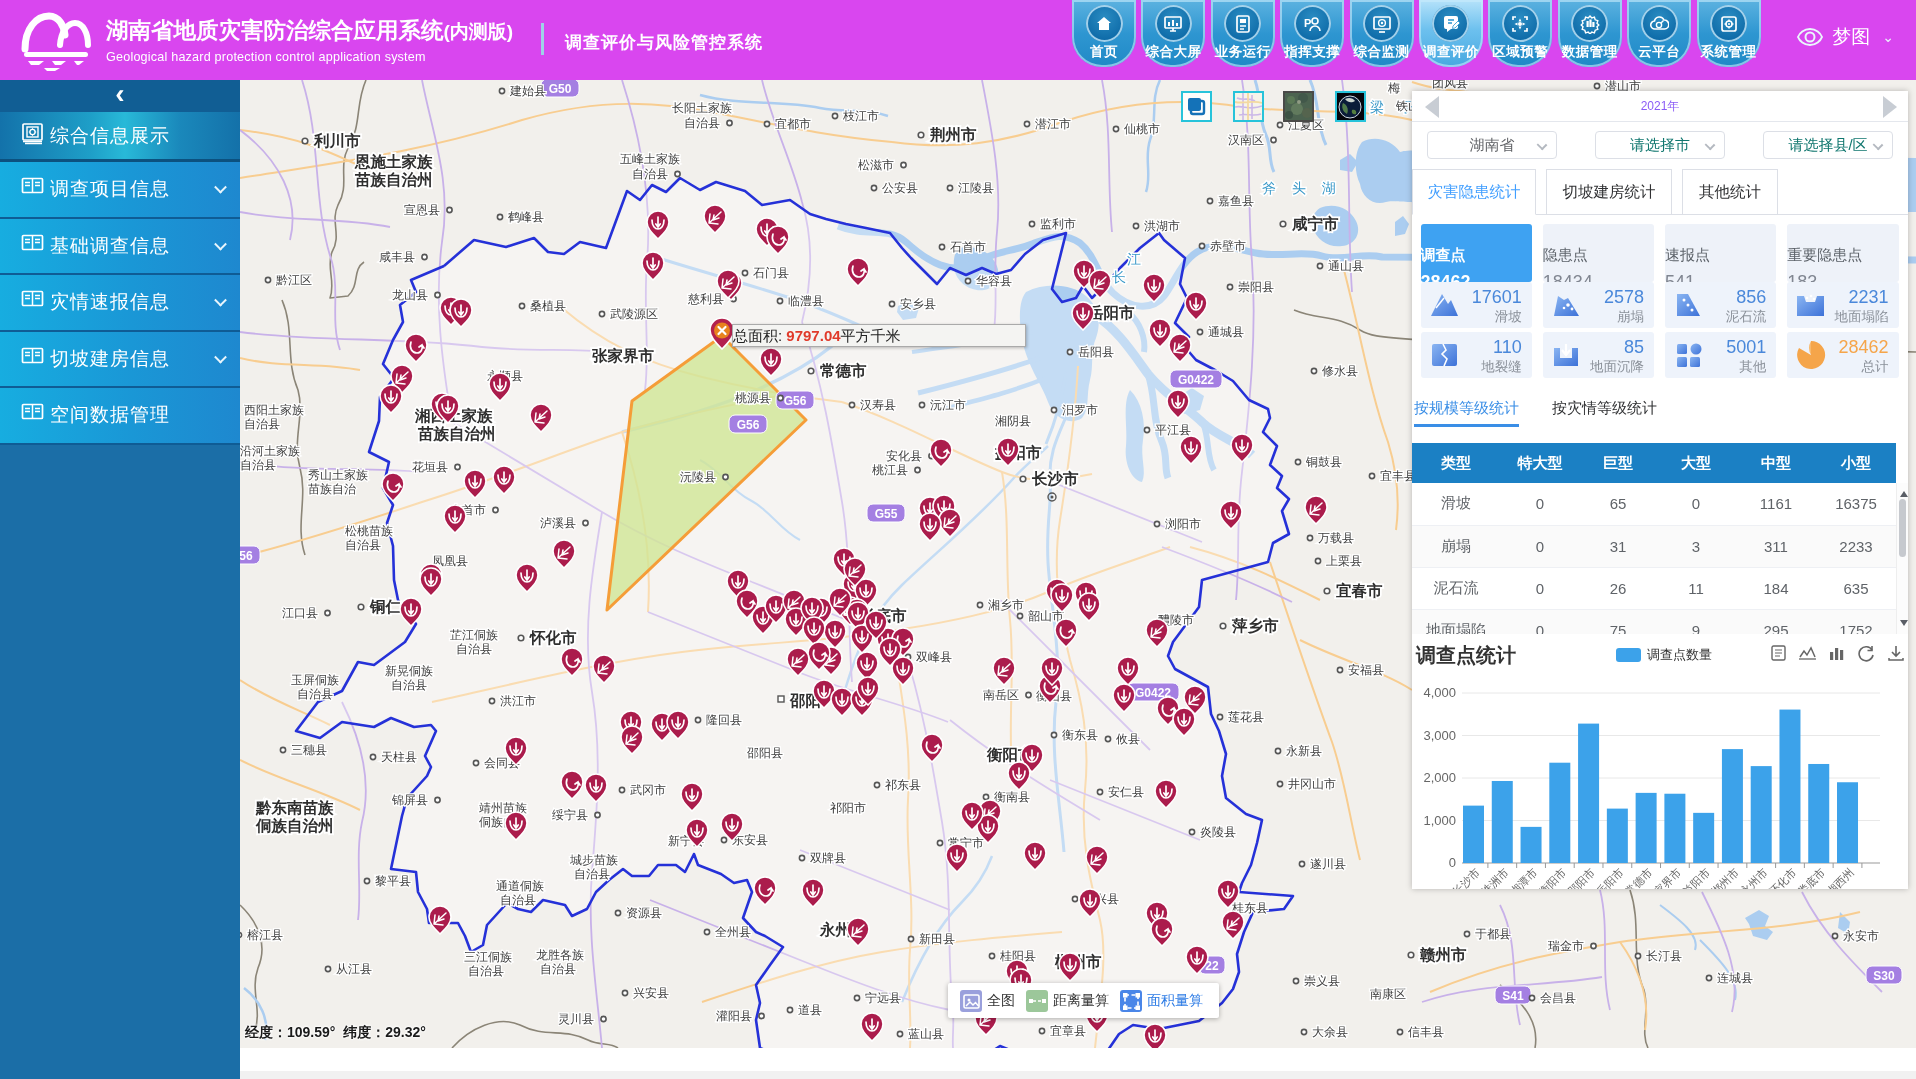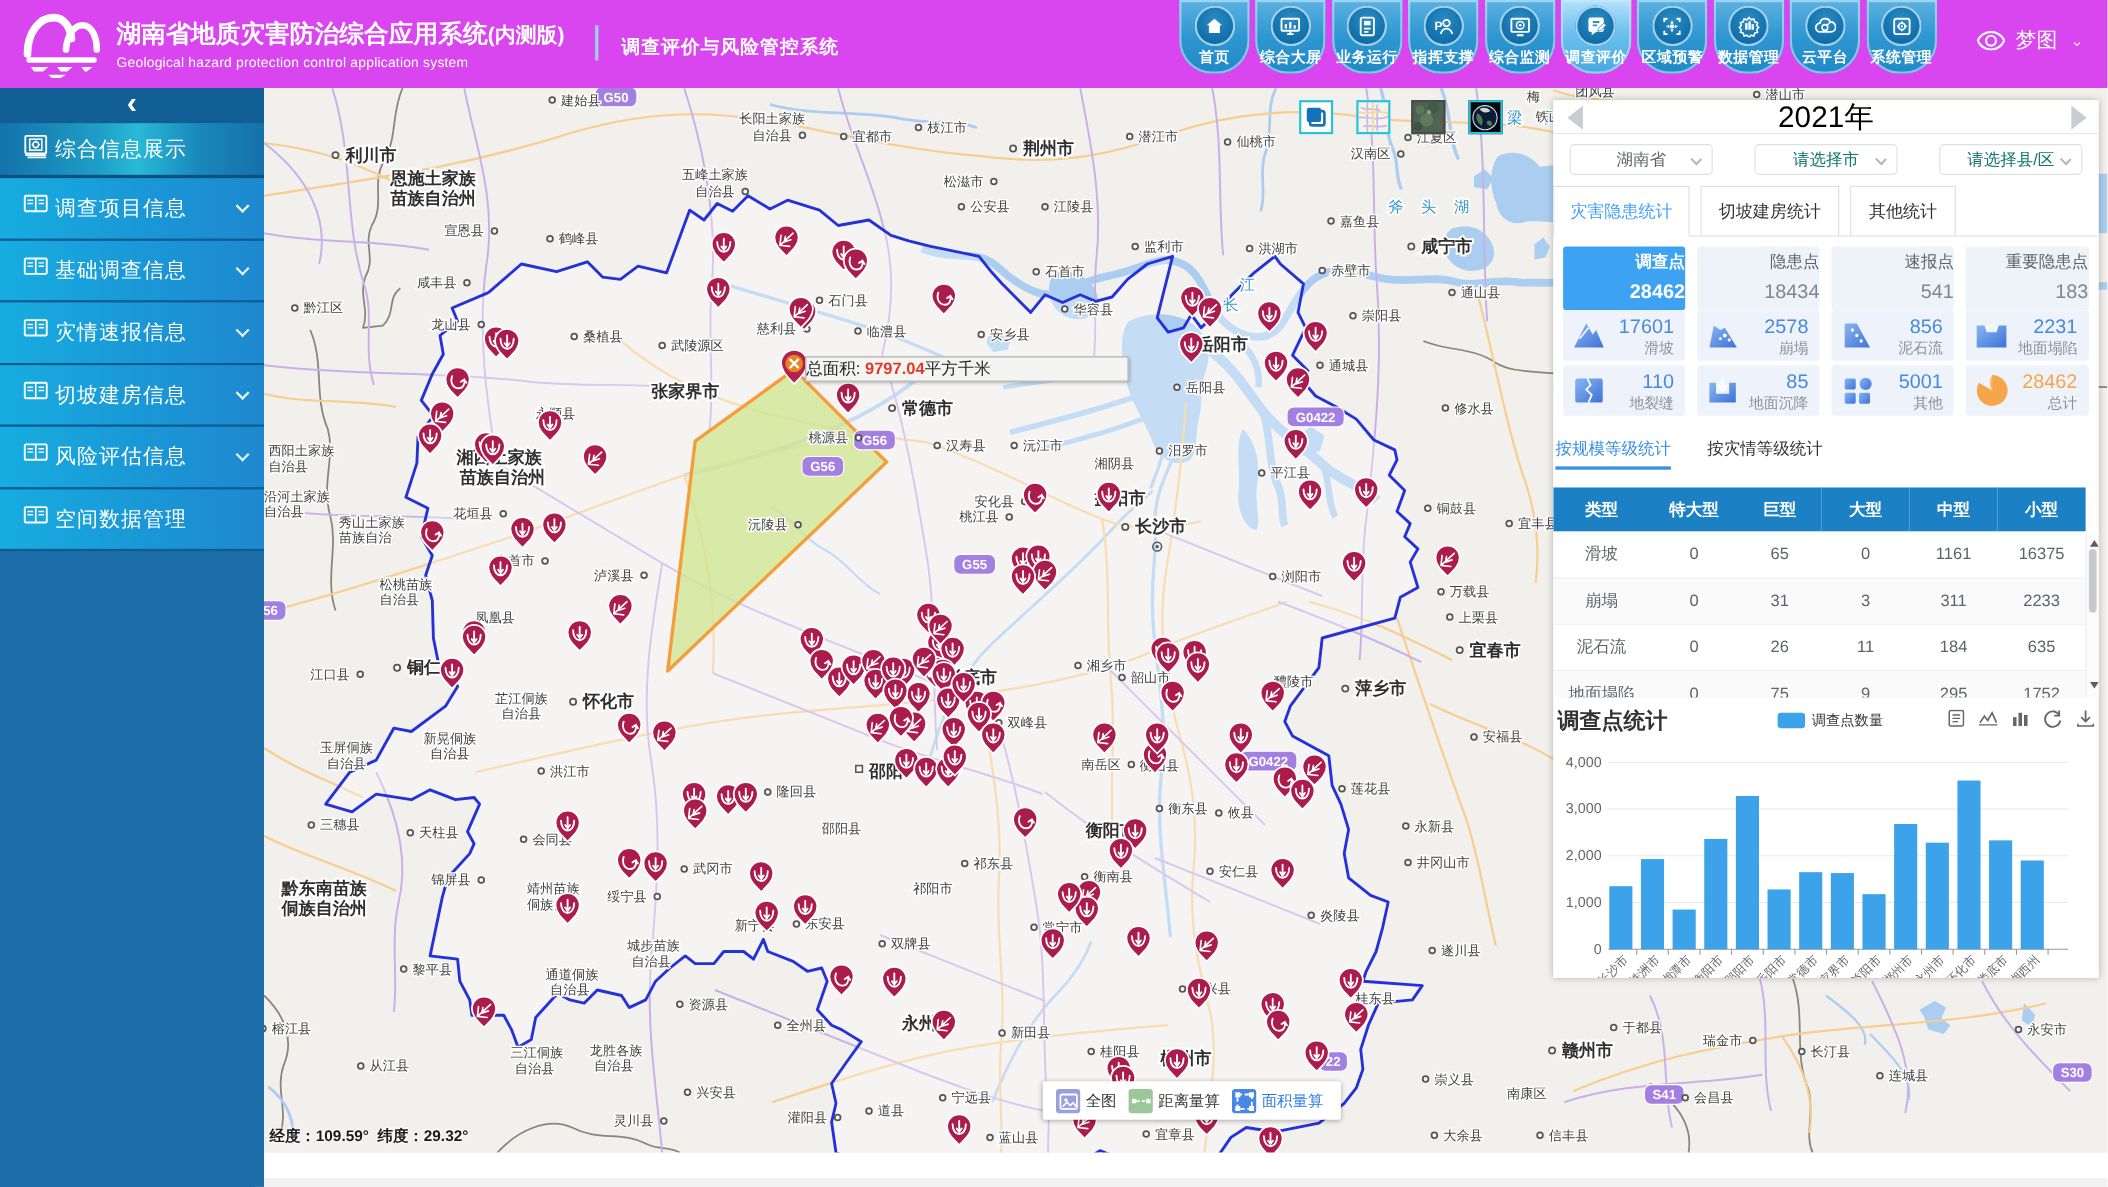--- a/index.html
+++ b/index.html
@@ -35,36 +35,36 @@
 .ctl{position:absolute;width:31px;height:31px;border:2px solid #27c3da;background:#fdfdfb;z-index:5}
 #tooltip{position:absolute;left:492px;top:244px;width:294px;height:23px;background:#f4f4f2;border:1px solid #aaa;box-shadow:1px 1px 3px rgba(0,0,0,.25);font-size:15px;color:#222;line-height:21px;z-index:6}
 #tooltip b{color:#e03a2a}
 #mtools{position:absolute;left:708px;top:903px;width:271px;height:35px;background:#fff;box-shadow:0 1px 5px rgba(0,0,0,.3);border-radius:2px;display:flex;align-items:center;padding-left:12px;z-index:6;font-size:14px;color:#333}
 #mtools .mico{width:22px;height:22px;border-radius:3px;margin-right:5px;display:inline-block}
 #mtools span{margin-right:11px;white-space:nowrap}
 #coords{position:absolute;left:5px;top:944px;font-size:14px;font-weight:bold;color:#1a1a1a;z-index:6;text-shadow:0 0 3px #fff,0 0 3px #fff,0 0 3px #fff}
 
 #panel{position:absolute;left:1412px;top:91px;width:496px;height:798px;background:#fff;z-index:30;box-shadow:0 0 6px rgba(0,0,0,.25);overflow:hidden}
 #yearrow{height:31px;border-bottom:1px solid #e4e7ed;position:relative;text-align:center}
-#yearrow .yr{font-size:27px;color:#000000;line-height:31px;letter-spacing:0}
+#yearrow .yr{font-size:12px;color:#8b5cf6;line-height:31px;letter-spacing:0}
 .yarr{position:absolute;top:5px;width:0;height:0;border-style:solid}
 #yl{left:13px;border-width:11px 14px 11px 0;border-color:transparent #c8cdd4 transparent transparent}
 #yr2{right:11px;border-width:11px 0 11px 14px;border-color:transparent transparent transparent #c8cdd4}
 #selrow{display:flex;padding:9px 15px 0 15px;justify-content:space-between}
 .sel{width:130px;height:28px;border:1px solid #dcdfe6;border-radius:4px;font-size:15px;color:#0f766e;display:flex;align-items:center;justify-content:center;position:relative}
 .sel .sv{position:absolute;right:10px;top:9px;width:8px;height:8px;border-right:2px solid #b4b9c0;border-bottom:2px solid #b4b9c0;transform:rotate(45deg) scaleY(.9)}
 #tabs{display:flex;margin-top:10px;height:46px;position:relative}
 .tab{height:46px;border:1px solid #dcdfe6;border-bottom:none;font-size:15.5px;display:flex;align-items:center;justify-content:center;background:#fff}
 #tabs:after{content:"";position:absolute;left:0;right:0;bottom:0;height:1px;background:#dcdfe6}
 .tab.t1{width:124px;color:#409eff;z-index:2}
 .tab.t2{width:126px;margin-left:10px;color:#303133}
 .tab.t3{width:96px;margin-left:10px;color:#303133}
 #tabs .tab.t1{border-bottom:1px solid #fff;position:relative;z-index:3}
 #cards{display:flex;padding:9px 4px 0 3px}
-.card{width:115px;height:58px;background:#eef2f9;border-radius:3px;margin:0 5.5px;text-align:right;padding-top:5px}
+.card{width:115px;height:58px;background:#eef2f9;border-radius:3px;margin:0 5.5px;text-align:left;padding-top:22px}
 .card .c1{font-size:15px;color:#5c6269}
 .card .c2{font-size:18px;color:#808691;margin-top:7px}
 .card.act{background:#3ea2f2}
 .card.act .c1,.card.act .c2{color:#fff;font-weight:bold}
 #tiles{padding:0 4px 0 3px}
 #tiles .trow:first-child{margin-top:0}
 .trow{display:flex;margin-top:4px;height:46px}
 .tile{width:115px;height:46px;background:#eef3fb;border-radius:3px;margin:0 5.5px;position:relative}
 .tile svg{position:absolute;left:7px;top:6px}
 .tile .n{position:absolute;right:10px;top:5px;font-size:18px;color:#4a88da}
@@ -267,29 +267,20 @@
         <span class="mt">灾情速报信息</span>
         <span class="mc"></span>
       </div>
       <div class="mitem">
         <span class="mi"><svg width="23" height="21" viewBox="0 0 23 21">
             <rect x="1.5" y="2" width="20" height="14" rx="1" fill="none" stroke="#fff" stroke-width="1.7"></rect>
             <path d="M11.5 2 v14" stroke="#fff" stroke-width="1.5"></path>
             <path d="M4 6 h5 M4 9 h5 M14 6 h5 M14 9 h5" stroke="#fff" stroke-width="1.3"></path>
           </svg></span>
         <span class="mt">切坡建房信息</span>
-        <span class="mc"></span>
-      </div>
-      <div class="mitem">
-        <span class="mi"><svg width="23" height="21" viewBox="0 0 23 21">
-            <rect x="1.5" y="2" width="20" height="14" rx="1" fill="none" stroke="#fff" stroke-width="1.7"></rect>
-            <path d="M11.5 2 v14" stroke="#fff" stroke-width="1.5"></path>
-            <path d="M4 6 h5 M4 9 h5 M14 6 h5 M14 9 h5" stroke="#fff" stroke-width="1.3"></path>
-          </svg></span>
-        <span class="mt">风险评估信息</span>
         <span class="mc"></span>
       </div>
       <div class="mitem">
         <span class="mi"><svg width="23" height="21" viewBox="0 0 23 21">
             <rect x="1.5" y="2" width="20" height="14" rx="1" fill="none" stroke="#fff" stroke-width="1.7"></rect>
             <path d="M11.5 2 v14" stroke="#fff" stroke-width="1.5"></path>
             <path d="M4 6 h5 M4 9 h5 M14 6 h5 M14 9 h5" stroke="#fff" stroke-width="1.3"></path>
           </svg></span>
         <span class="mt">空间数据管理</span>
       </div>

